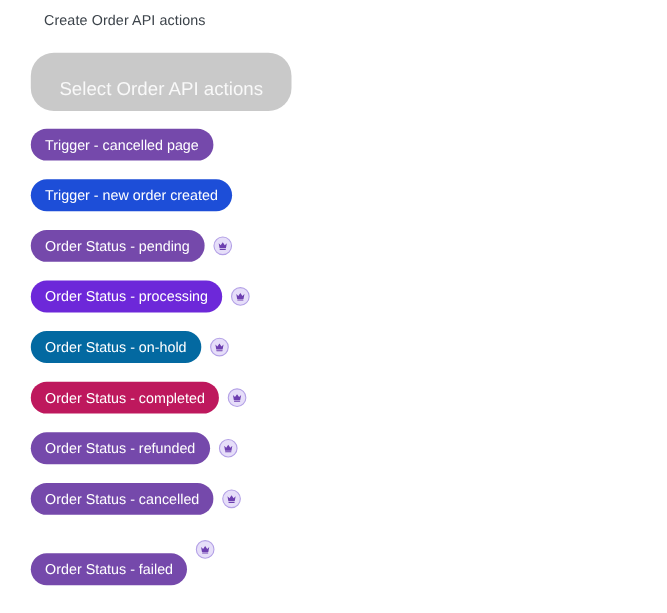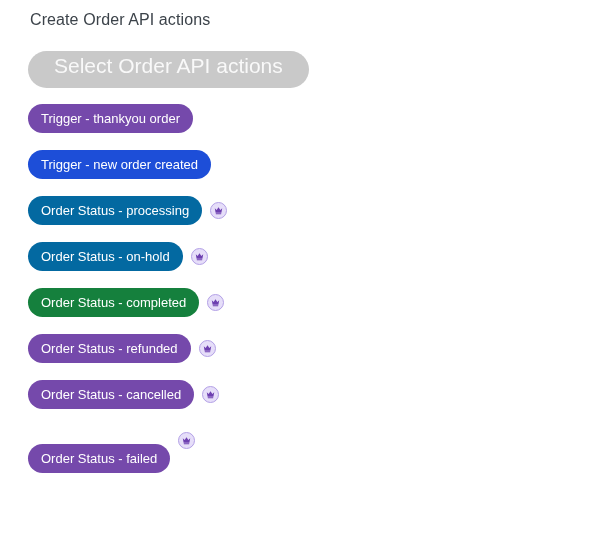--- a/index.html
+++ b/index.html
@@ -3,35 +3,36 @@
 <meta charset="utf-8">
 <style>
   * { margin: 0; padding: 0; box-sizing: border-box; }
   html, body { background: #ffffff; }
   body {
     width: 606px; height: 557px; overflow: hidden;
     font-family: "Liberation Sans", sans-serif;
   }
   .content { padding: 11px 0 0 28px; }
   .page-title {
-    font-size: 16px;
+    font-size: 13px;
     color: #3c434a;
     padding-left: 2px;
     letter-spacing: 0.1px;
+    margin-left: 10px;
   }
   .select-btn {
     display: inline-block;
     margin-top: 22px;
     background: #c9c9c9;
     color: rgba(255,255,255,0.88);
     border: none;
     border-radius: 21px;
-    font-size: 21px;
+    font-size: 17px;
     line-height: 1;
-    padding: 4px 26px 12px 26px;
+    padding: 24px 26px 12px 26px;
     font-family: inherit;
     cursor: default;
   }
   .actions { margin-top: 16px; }
   .action-row {
     display: flex;
     align-items: center;
     height: 29px;
     margin-bottom: 17px;
   }
@@ -64,52 +65,61 @@
 </head>
 <body>
 
 <div class="content">
   <div class="page-title" style="color: rgb(60, 67, 74);">Create Order API actions</div>
 
   <button class="select-btn" style="background: rgb(201, 201, 201);">Select Order API actions</button>
 
   <div class="actions" id="actions-list">
   <div class="action-row">
-    <button class="pill" style="background: rgb(117, 73, 171);">Trigger - thankyou order</button>
+    <button class="pill" style="background: rgb(117, 73, 171);">Trigger - cancelled page</button>
 
   </div>
 
   <div class="action-row">
     <button class="pill" style="background: #1d4ed8;">Trigger - new order created</button>
 
   </div>
 
+  <div class="action-row">
+    <button class="pill" style="background: rgb(117, 73, 171);">Order Status - pending</button>
+    <span class="premium-badge">
+      <svg viewBox="0 0 16 16" aria-hidden="true">
+        <path d="M2.6 4.6 L5.3 7.3 L8 3.4 L10.7 7.3 L13.4 4.6 L12.2 11.3 L3.8 11.3 Z" fill="#6d3fb0"></path>
+        <rect x="3.8" y="12.1" width="8.4" height="1.3" rx="0.6" fill="#6d3fb0"></rect>
+      </svg>
+    </span>
+  </div>
 
   <div class="action-row">
-    <button class="pill" style="background: #0369a1;">Order Status - processing</button>
+    <button class="pill" style="background: #6d28d9;">Order Status - processing</button>
     <span class="premium-badge">
       <svg viewBox="0 0 16 16" aria-hidden="true">
         <path d="M2.6 4.6 L5.3 7.3 L8 3.4 L10.7 7.3 L13.4 4.6 L12.2 11.3 L3.8 11.3 Z" fill="#6d3fb0"></path>
         <rect x="3.8" y="12.1" width="8.4" height="1.3" rx="0.6" fill="#6d3fb0"></rect>
       </svg>
     </span>
   </div>
 
   <div class="action-row">
     <button class="pill" style="background: #0369a1;">Order Status - on-hold</button>
     <span class="premium-badge">
       <svg viewBox="0 0 16 16" aria-hidden="true">
         <path d="M2.6 4.6 L5.3 7.3 L8 3.4 L10.7 7.3 L13.4 4.6 L12.2 11.3 L3.8 11.3 Z" fill="#6d3fb0"></path>
         <rect x="3.8" y="12.1" width="8.4" height="1.3" rx="0.6" fill="#6d3fb0"></rect>
       </svg>
     </span>
   </div>
 
   <div class="action-row">
-    <button class="pill" style="background: #15803d; text-align: center;">Order Status - completed</button>
+    <button class="pill" style="background: #be185d; text-align: center;">Order Status - completed</button>
     <span class="premium-badge">
       <svg viewBox="0 0 16 16" aria-hidden="true">
         <path d="M2.6 4.6 L5.3 7.3 L8 3.4 L10.7 7.3 L13.4 4.6 L12.2 11.3 L3.8 11.3 Z" fill="#6d3fb0"></path>
         <rect x="3.8" y="12.1" width="8.4" height="1.3" rx="0.6" fill="#6d3fb0"></rect>
       </svg>
     </span>
   </div>
 
   <div class="action-row">
     <button class="pill" style="background: rgb(117, 73, 171);">Order Status - refunded</button>

